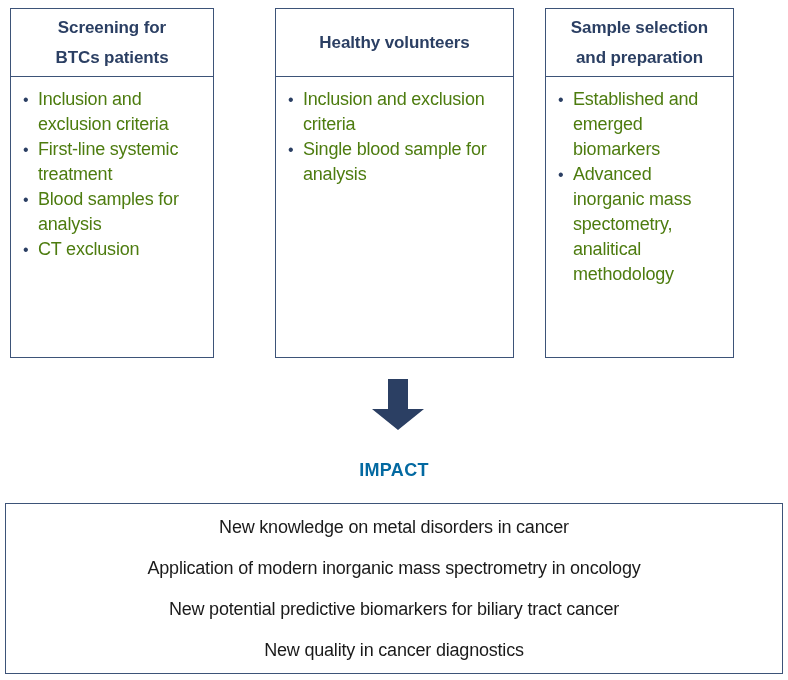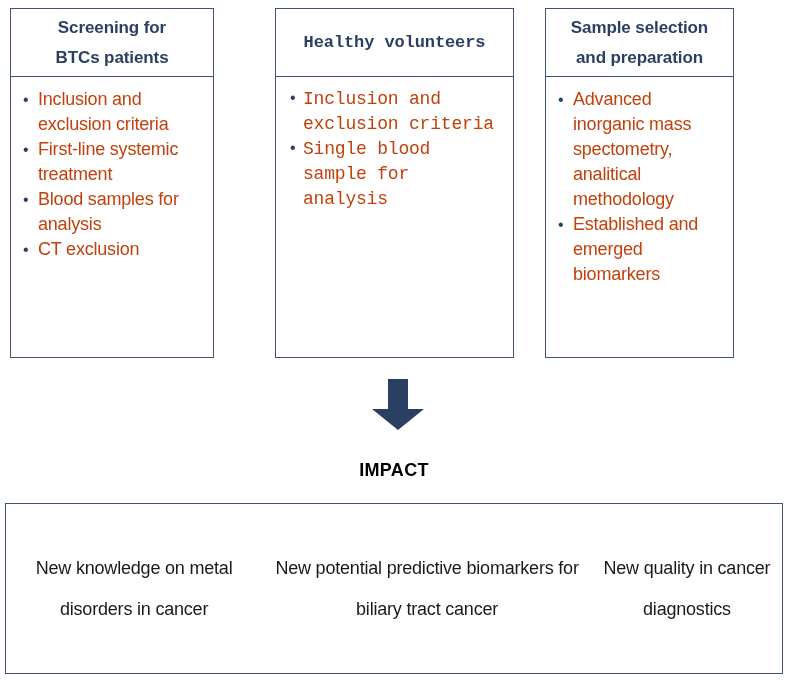--- a/index.html
+++ b/index.html
@@ -18,21 +18,21 @@
   
   .flow-box {
     position: absolute;
     top: 8px;
     height: 350px;
     box-sizing: border-box;
     border: 1.5px solid #3d5378;
     background: #ffffff;
   }
   #box-screening { left: 10px;   width: 204px; }
-  #box-healthy   { left: 275px; width: 239px; font-family: Liberation Mono, monospace; }
+  #box-healthy   { left: 275px; width: 239px; }
   #box-sample    { left: 545px; width: 189px; }
 
   .box-header {
     box-sizing: border-box;
     height: 68px;
     border-bottom: 1.5px solid #3d5378;
     display: flex;
     align-items: center;
     justify-content: center;
     padding: 0 8px;
@@ -53,21 +53,21 @@
   .bullet-list {
     list-style: none;
     margin: 0;
     padding: 0;
   }
   .bullet-item {
     position: relative;
     padding-left: 15px;
     font-size: 18px;
     line-height: 25px;
-    color: #c2410c;
+    color: #4d7c0f;
     margin-bottom: 0px;
     letter-spacing: -0.2px;
   }
   .bullet-item::before {
     content: "\2022";
     position: absolute;
     left: 0;
     top: 0;
     color: #2b3f63;
     font-size: 16px;
@@ -85,36 +85,36 @@
 
   
   #impact-label {
     position: absolute;
     left: 0;
     top: 460px;
     width: 788px;
     text-align: center;
     font-size: 18px;
     font-weight: bold;
-    color: #000000;
+    color: #0369a1;
     letter-spacing: 0.3px;
   }
 
   
   #impact-box {
     position: absolute;
     left: 5px;
     top: 503px;
     width: 778px;
     height: 171px;
     box-sizing: border-box;
     border: 1.5px solid #3d5378;
     background: #ffffff;
     display: flex;
-    flex-direction: row;
+    flex-direction: column;
     justify-content: center;
     align-items: center;
   }
   .impact-line {
     font-size: 18px;
     line-height: 41px;
     color: #1a1a1a;
     text-align: center;
     letter-spacing: -0.2px;
   }
@@ -149,29 +149,30 @@
   </div>
 </div>
 
 <div class="flow-box" id="box-sample">
   <div class="box-header">
     <div class="box-header-title">Sample selection
 and preparation</div>
   </div>
   <div class="box-body">
     <ul class="bullet-list">
+      <li class="bullet-item">Established and emerged biomarkers</li>
       <li class="bullet-item">Advanced inorganic mass spectometry, analitical methodology</li>
-      <li class="bullet-item">Established and emerged biomarkers</li>
     </ul>
   </div>
 </div>
 
 <svg id="down-arrow" viewBox="0 0 52 51">
   <polygon points="16,0 36,0 36,30 52,30 26,51 0,30 16,30" fill="#2b3f63"></polygon>
 </svg>
 
 <div id="impact-label">IMPACT</div>
 
 <div id="impact-box">
   <div class="impact-line">New knowledge on metal disorders in cancer</div>
+  <div class="impact-line">Application of modern inorganic mass spectrometry in oncology</div>
   <div class="impact-line">New potential predictive biomarkers for biliary tract cancer</div>
   <div class="impact-line">New quality in cancer diagnostics</div>
 </div>
 
 </body></html>

